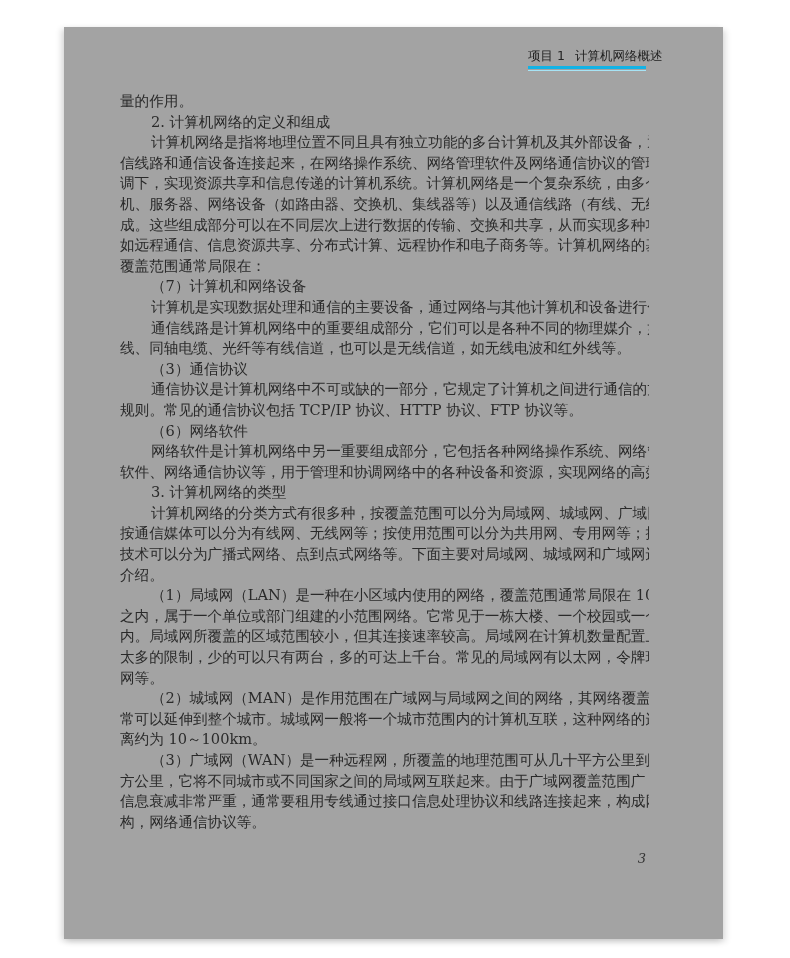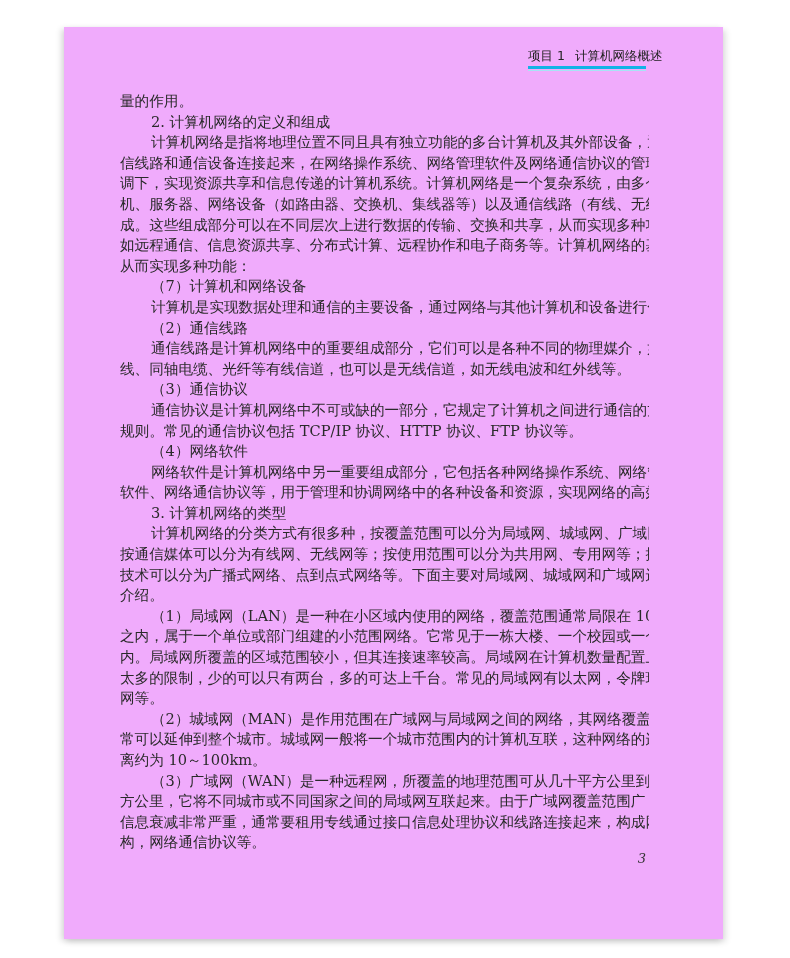--- a/index.html
+++ b/index.html
@@ -1,21 +1,21 @@
 <!DOCTYPE html>
 <html><head>
 <meta charset="utf-8">
 <style>
   html, body { margin: 0; padding: 0; }
   body {
     width: 790px; height: 958px; background: #ffffff; position: relative; overflow: hidden;
   }
   .page {
     position: absolute; left: 64px; top: 27px; width: 659px; height: 912px;
-    background: #f0abfc;
+    background: #a3a3a3;
     box-shadow: -3px 2px 6px rgba(0,0,0,0.14), 3px 3px 6px rgba(0,0,0,0.12);
   }
   .header {
     position: absolute; left: 464px; top: 21px; width: 118px;
     font-family: "DejaVu Sans", "Liberation Sans", sans-serif;
     font-size: 12.5px; color: #222; white-space: nowrap; text-align: right;
   }
   .header .proj { margin-right: 10px; }
   .rule1 { position: absolute; left: 464px; top: 39px; width: 118px; height: 3px; background: #12b3e6; }
   .rule2 { position: absolute; left: 464px; top: 43px; width: 118px; height: 1px; background: #a7e3f5; }
@@ -48,30 +48,29 @@
 
   <div class="body-text" id="body-text">
       <div class="line last">量的作用。</div>
       <div class="line indent last">2. 计算机网络的定义和组成</div>
       <div class="line indent">计算机网络是指将地理位置不同且具有独立功能的多台计算机及其外部设备，通过通</div>
       <div class="line">信线路和通信设备连接起来，在网络操作系统、网络管理软件及网络通信协议的管理和协</div>
       <div class="line">调下，实现资源共享和信息传递的计算机系统。计算机网络是一个复杂系统，由多个计算</div>
       <div class="line">机、服务器、网络设备（如路由器、交换机、集线器等）以及通信线路（有线、无线）组</div>
       <div class="line">成。这些组成部分可以在不同层次上进行数据的传输、交换和共享，从而实现多种功能，</div>
       <div class="line">如远程通信、信息资源共享、分布式计算、远程协作和电子商务等。计算机网络的基本组</div>
-      <div class="line last">从而实现多种功能：</div>
+      <div class="line last">覆盖范围通常局限在：</div>
       <div class="line indent last">（7）计算机和网络设备</div>
       <div class="line indent">计算机是实现数据处理和通信的主要设备，通过网络与其他计算机和设备进行信息交</div>
-      <div class="line indent last">（2）通信线路</div>
       <div class="line indent">通信线路是计算机网络中的重要组成部分，它们可以是各种不同的物理媒介，如双绞</div>
       <div class="line last">线、同轴电缆、光纤等有线信道，也可以是无线信道，如无线电波和红外线等。</div>
       <div class="line indent last">（3）通信协议</div>
       <div class="line indent">通信协议是计算机网络中不可或缺的一部分，它规定了计算机之间进行通信的方式和</div>
       <div class="line last">规则。常见的通信协议包括 TCP/IP 协议、HTTP 协议、FTP 协议等。</div>
-      <div class="line indent last">（4）网络软件</div>
+      <div class="line indent last">（6）网络软件</div>
       <div class="line indent">网络软件是计算机网络中另一重要组成部分，它包括各种网络操作系统、网络管理</div>
       <div class="line">软件、网络通信协议等，用于管理和协调网络中的各种设备和资源，实现网络的高效</div>
       <div class="line indent last">3. 计算机网络的类型</div>
       <div class="line indent">计算机网络的分类方式有很多种，按覆盖范围可以分为局域网、城域网、广域网等；</div>
       <div class="line">按通信媒体可以分为有线网、无线网等；按使用范围可以分为共用网、专用网等；按传输</div>
       <div class="line">技术可以分为广播式网络、点到点式网络等。下面主要对局域网、城域网和广域网进行</div>
       <div class="line last">介绍。</div>
       <div class="line indent">（1）局域网（LAN）是一种在小区域内使用的网络，覆盖范围通常局限在 10km 范围</div>
       <div class="line">之内，属于一个单位或部门组建的小范围网络。它常见于一栋大楼、一个校园或一个企业</div>
       <div class="line">内。局域网所覆盖的区域范围较小，但其连接速率较高。局域网在计算机数量配置上没有</div>

